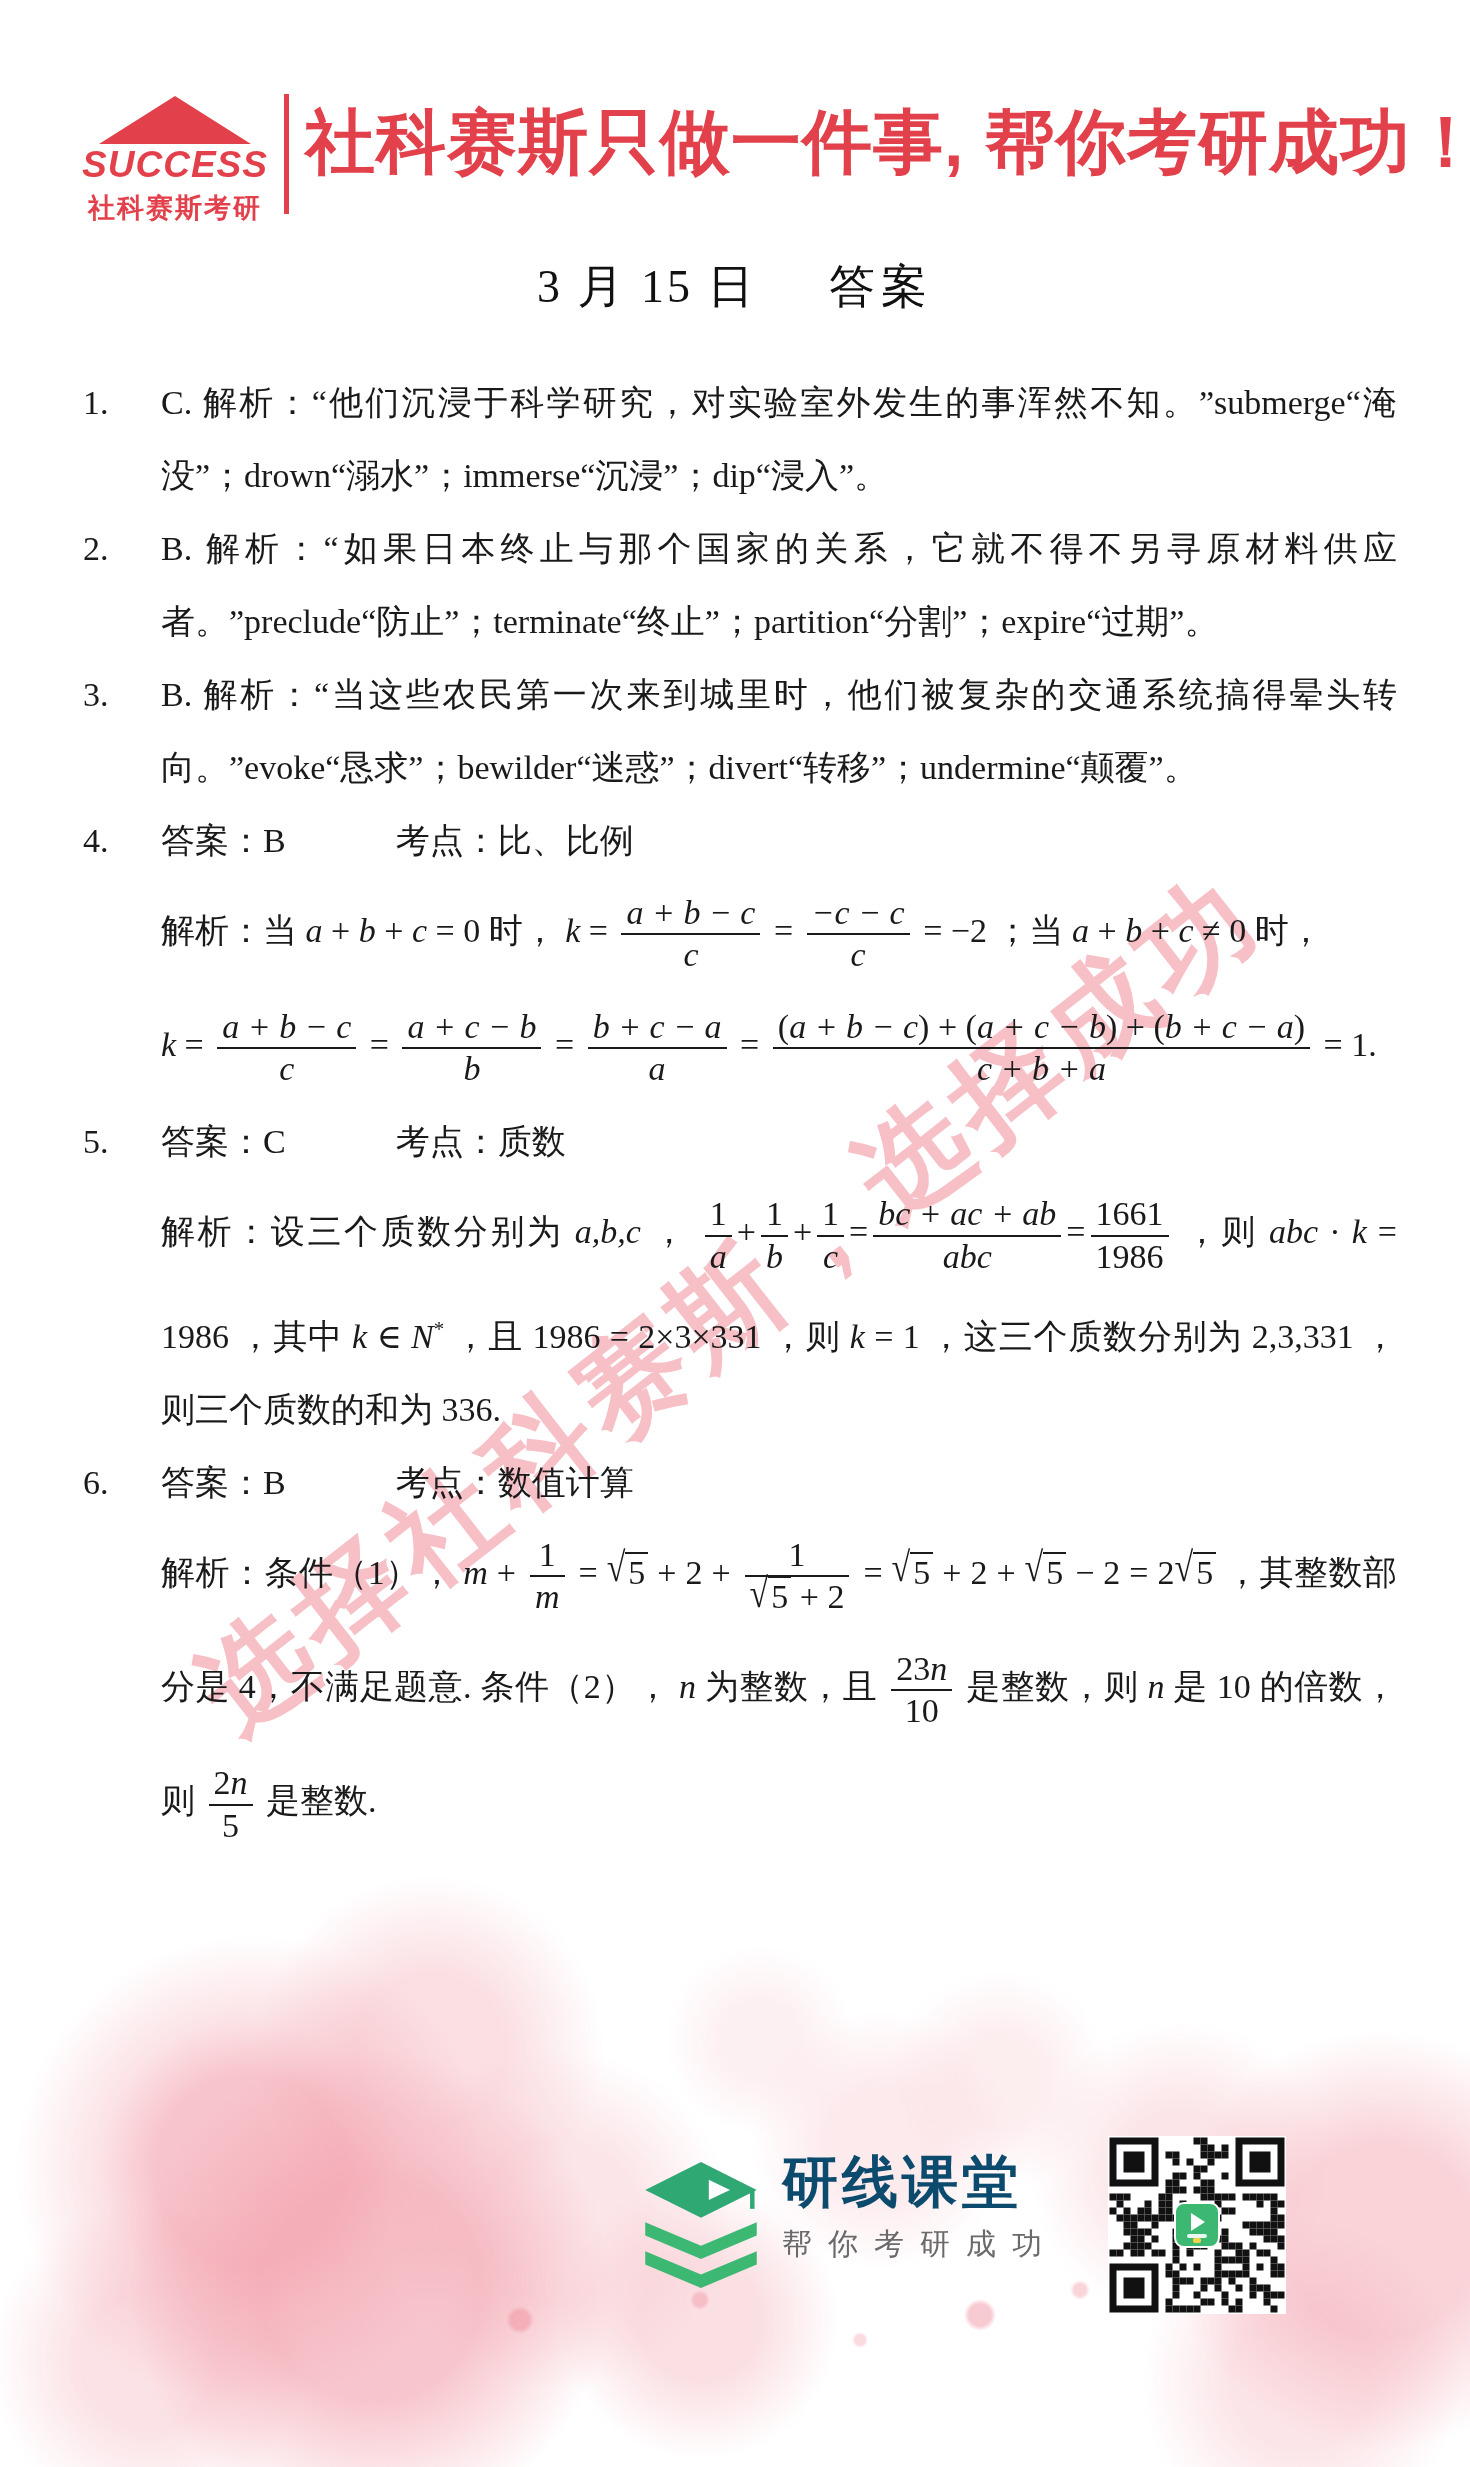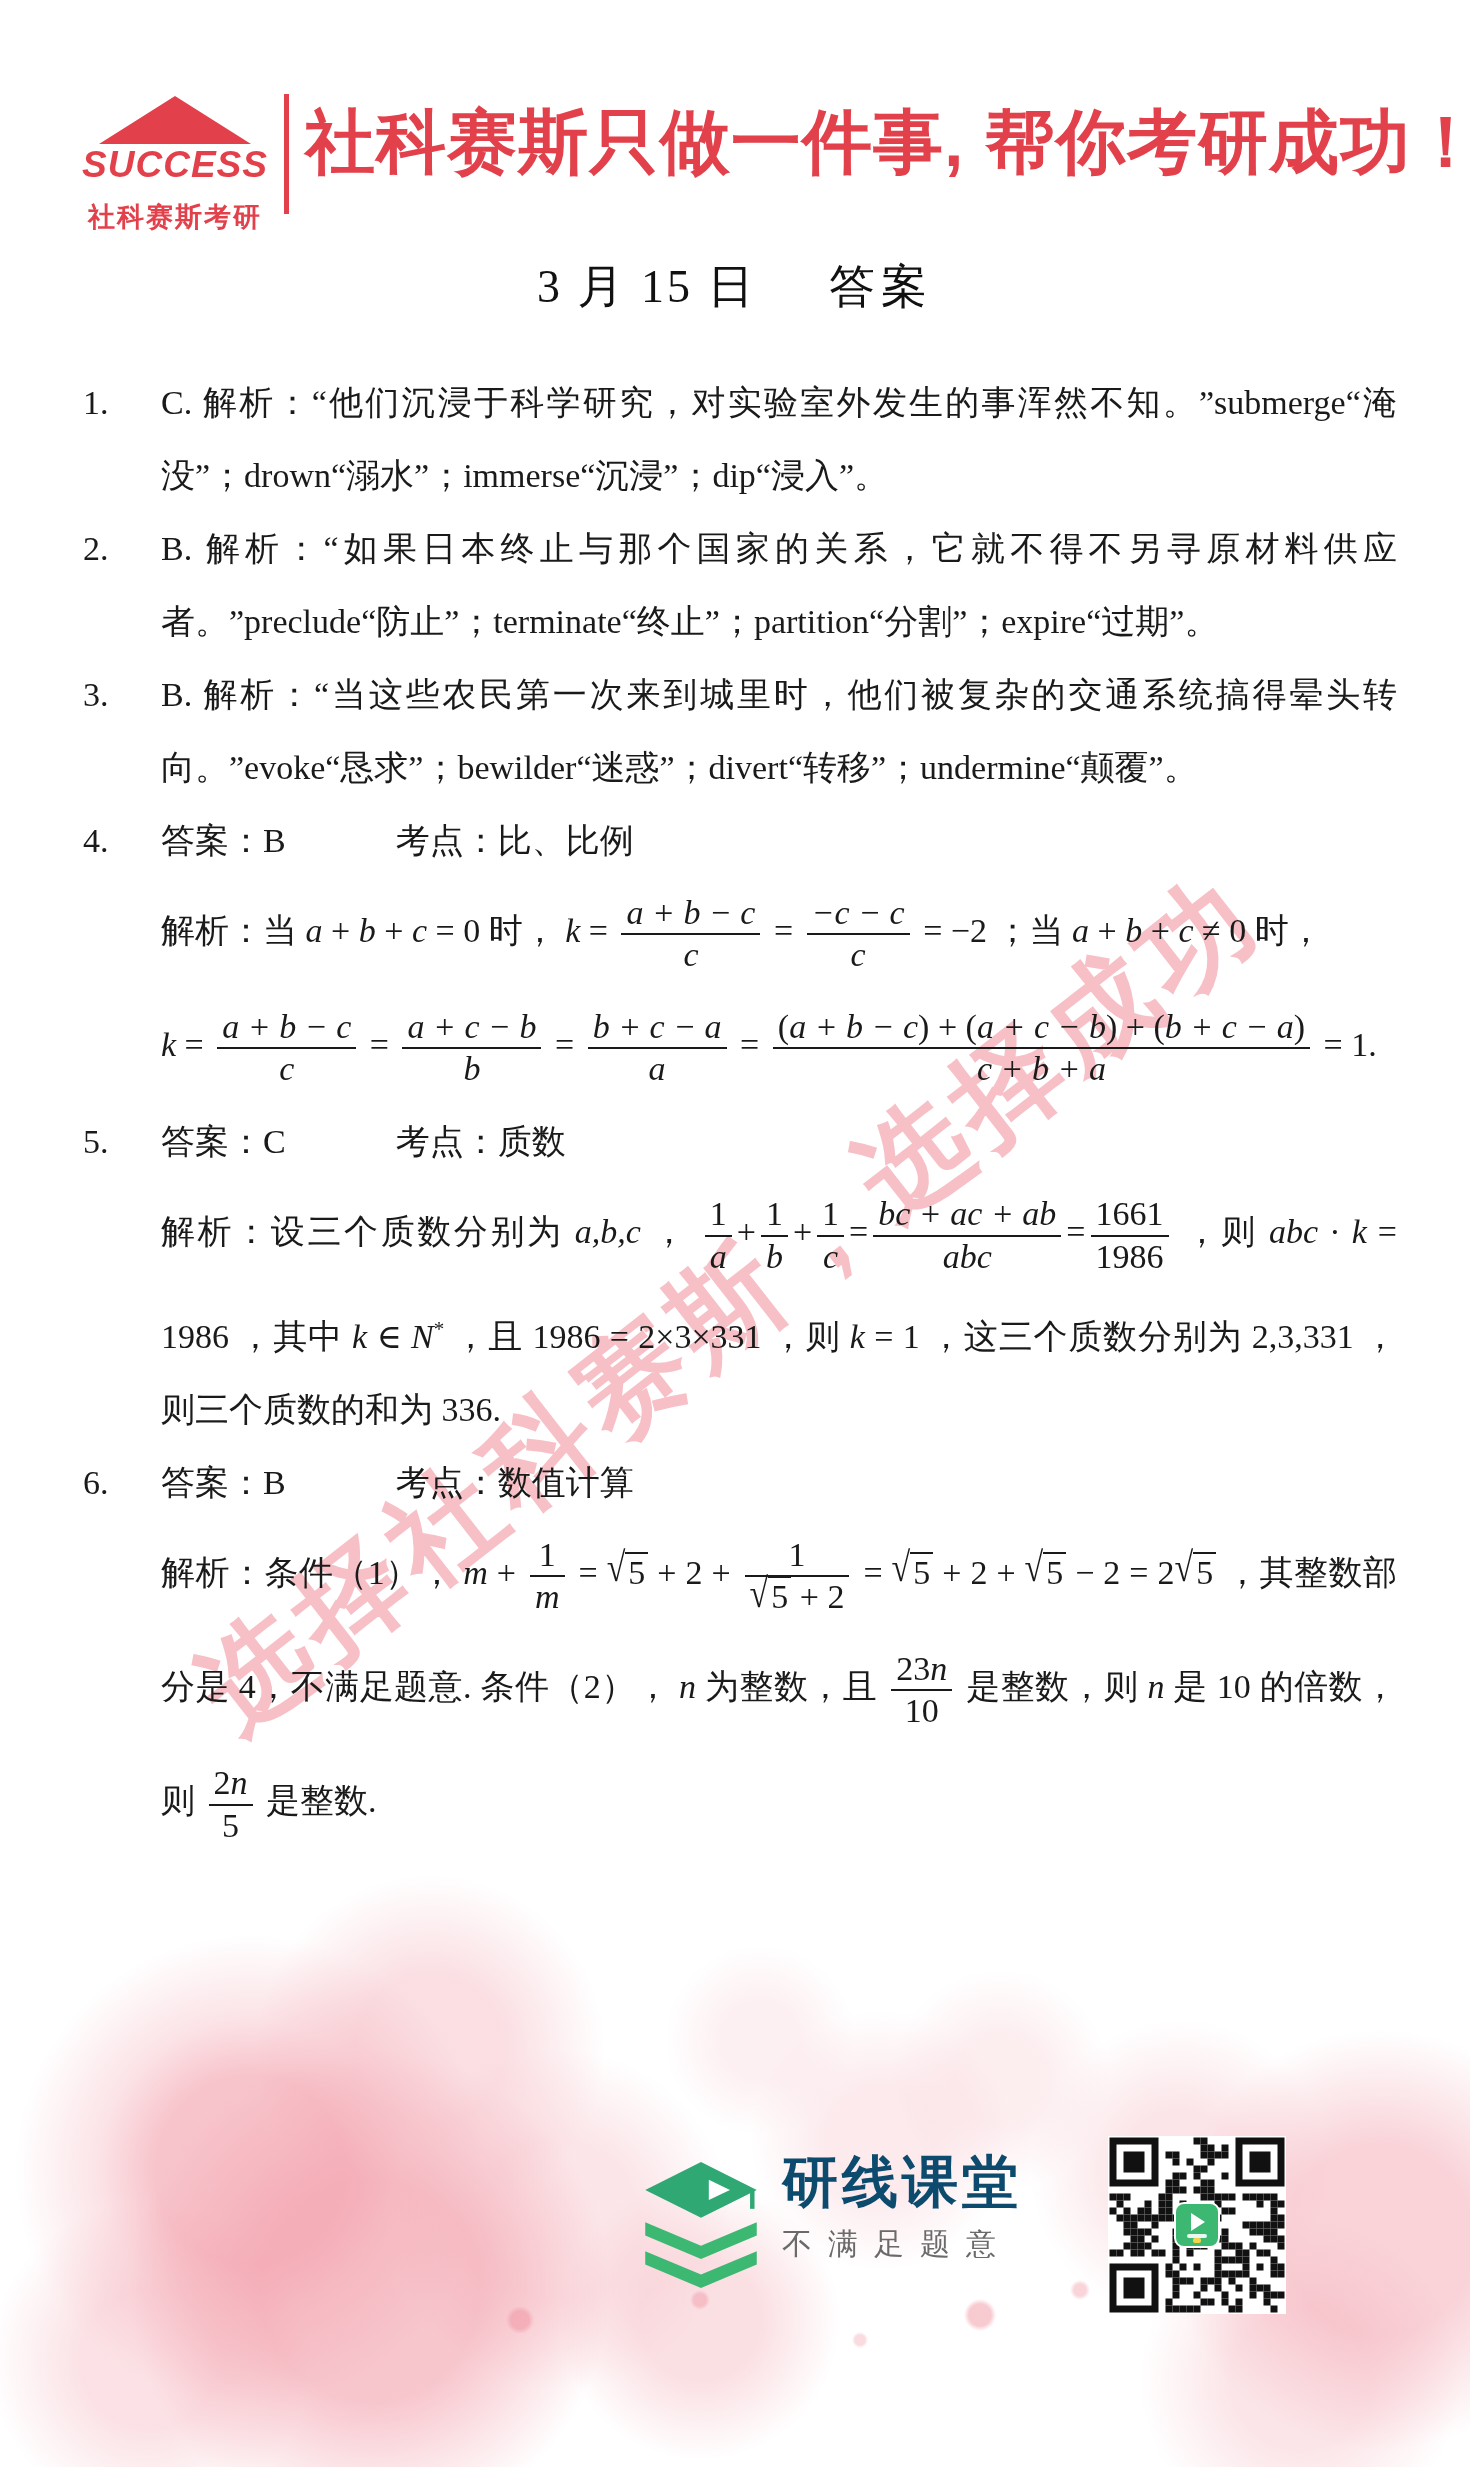--- a/index.html
+++ b/index.html
@@ -34,21 +34,21 @@
     font-size:110px;font-weight:700;letter-spacing:9px;color:rgba(238,140,152,.55);
     transform:rotate(-38deg);transform-origin:0 0;
     font-family:"Liberation Sans","DejaVu Sans",sans-serif;}
 
   
   .logo-block{position:absolute;left:80px;top:96px;width:190px;text-align:center;z-index:2;}
   .logo-roof{display:block;margin:0 auto;}
   .logo-brand{font-family:"Liberation Sans","DejaVu Sans",sans-serif;font-weight:800;
     color:#e2414b;font-size:37px;letter-spacing:1px;line-height:1.0;margin-top:2px;font-style:italic;}
   .logo-sub{font-family:"Liberation Sans","DejaVu Sans",sans-serif;font-weight:700;
-    color:#e2414b;font-size:27px;letter-spacing:2px;line-height:1.1;margin-top:20px;}
+    color:#e2414b;font-size:27px;letter-spacing:2px;line-height:1.1;margin-top:11px;}
   .logo-divider{position:absolute;left:284px;top:94px;width:5px;height:120px;background:#e2414b;z-index:2;}
   .slogan{position:absolute;left:305px;top:96px;z-index:2;white-space:nowrap;
     font-family:"Liberation Sans","DejaVu Sans",sans-serif;font-weight:800;
     font-size:70px;color:#e2414b;letter-spacing:1px;}
 
   
   .title{position:absolute;left:0;top:256px;width:1470px;text-align:center;z-index:2;
     font-size:46px;letter-spacing:3px;color:#111;}
   .title .t-word{margin-left:58px;letter-spacing:6px;}
 
@@ -141,21 +141,21 @@
 
   <svg class="footer-icon" width="112" height="126" viewBox="0 0 100 113">
     <polygon points="50,0 100,25 50,50 0,25" fill="#2fa874"></polygon>
     <rect x="94" y="25" width="4" height="17" fill="#2fa874"></rect>
     <polygon points="57,16 76,25 57,34" fill="#ffffff"></polygon>
     <polygon points="0,54 50,75 100,54 100,66 50,87 0,66" fill="#3db873"></polygon>
     <polygon points="0,80 50,101 100,80 100,92 50,113 0,92" fill="#3db873"></polygon>
   </svg>
   <div class="footer-text">
     <div class="footer-brand">研线课堂</div>
-    <div class="footer-tagline">不满足题意</div>
+    <div class="footer-tagline">帮你考研成功</div>
   </div>
   <div class="qr">
     <svg id="qrsvg" width="178" height="178" viewBox="0 0 178 178">
         <rect x="85.5" y="1.5" width="7" height="7" fill="#111"></rect>
         <rect x="92.5" y="1.5" width="7" height="7" fill="#111"></rect>
         <rect x="92.5" y="8.5" width="7" height="7" fill="#111"></rect>
         <rect x="99.5" y="8.5" width="7" height="7" fill="#111"></rect>
         <rect x="113.5" y="8.5" width="7" height="7" fill="#111"></rect>
         <rect x="57.5" y="15.5" width="7" height="7" fill="#111"></rect>
         <rect x="64.5" y="15.5" width="7" height="7" fill="#111"></rect>

